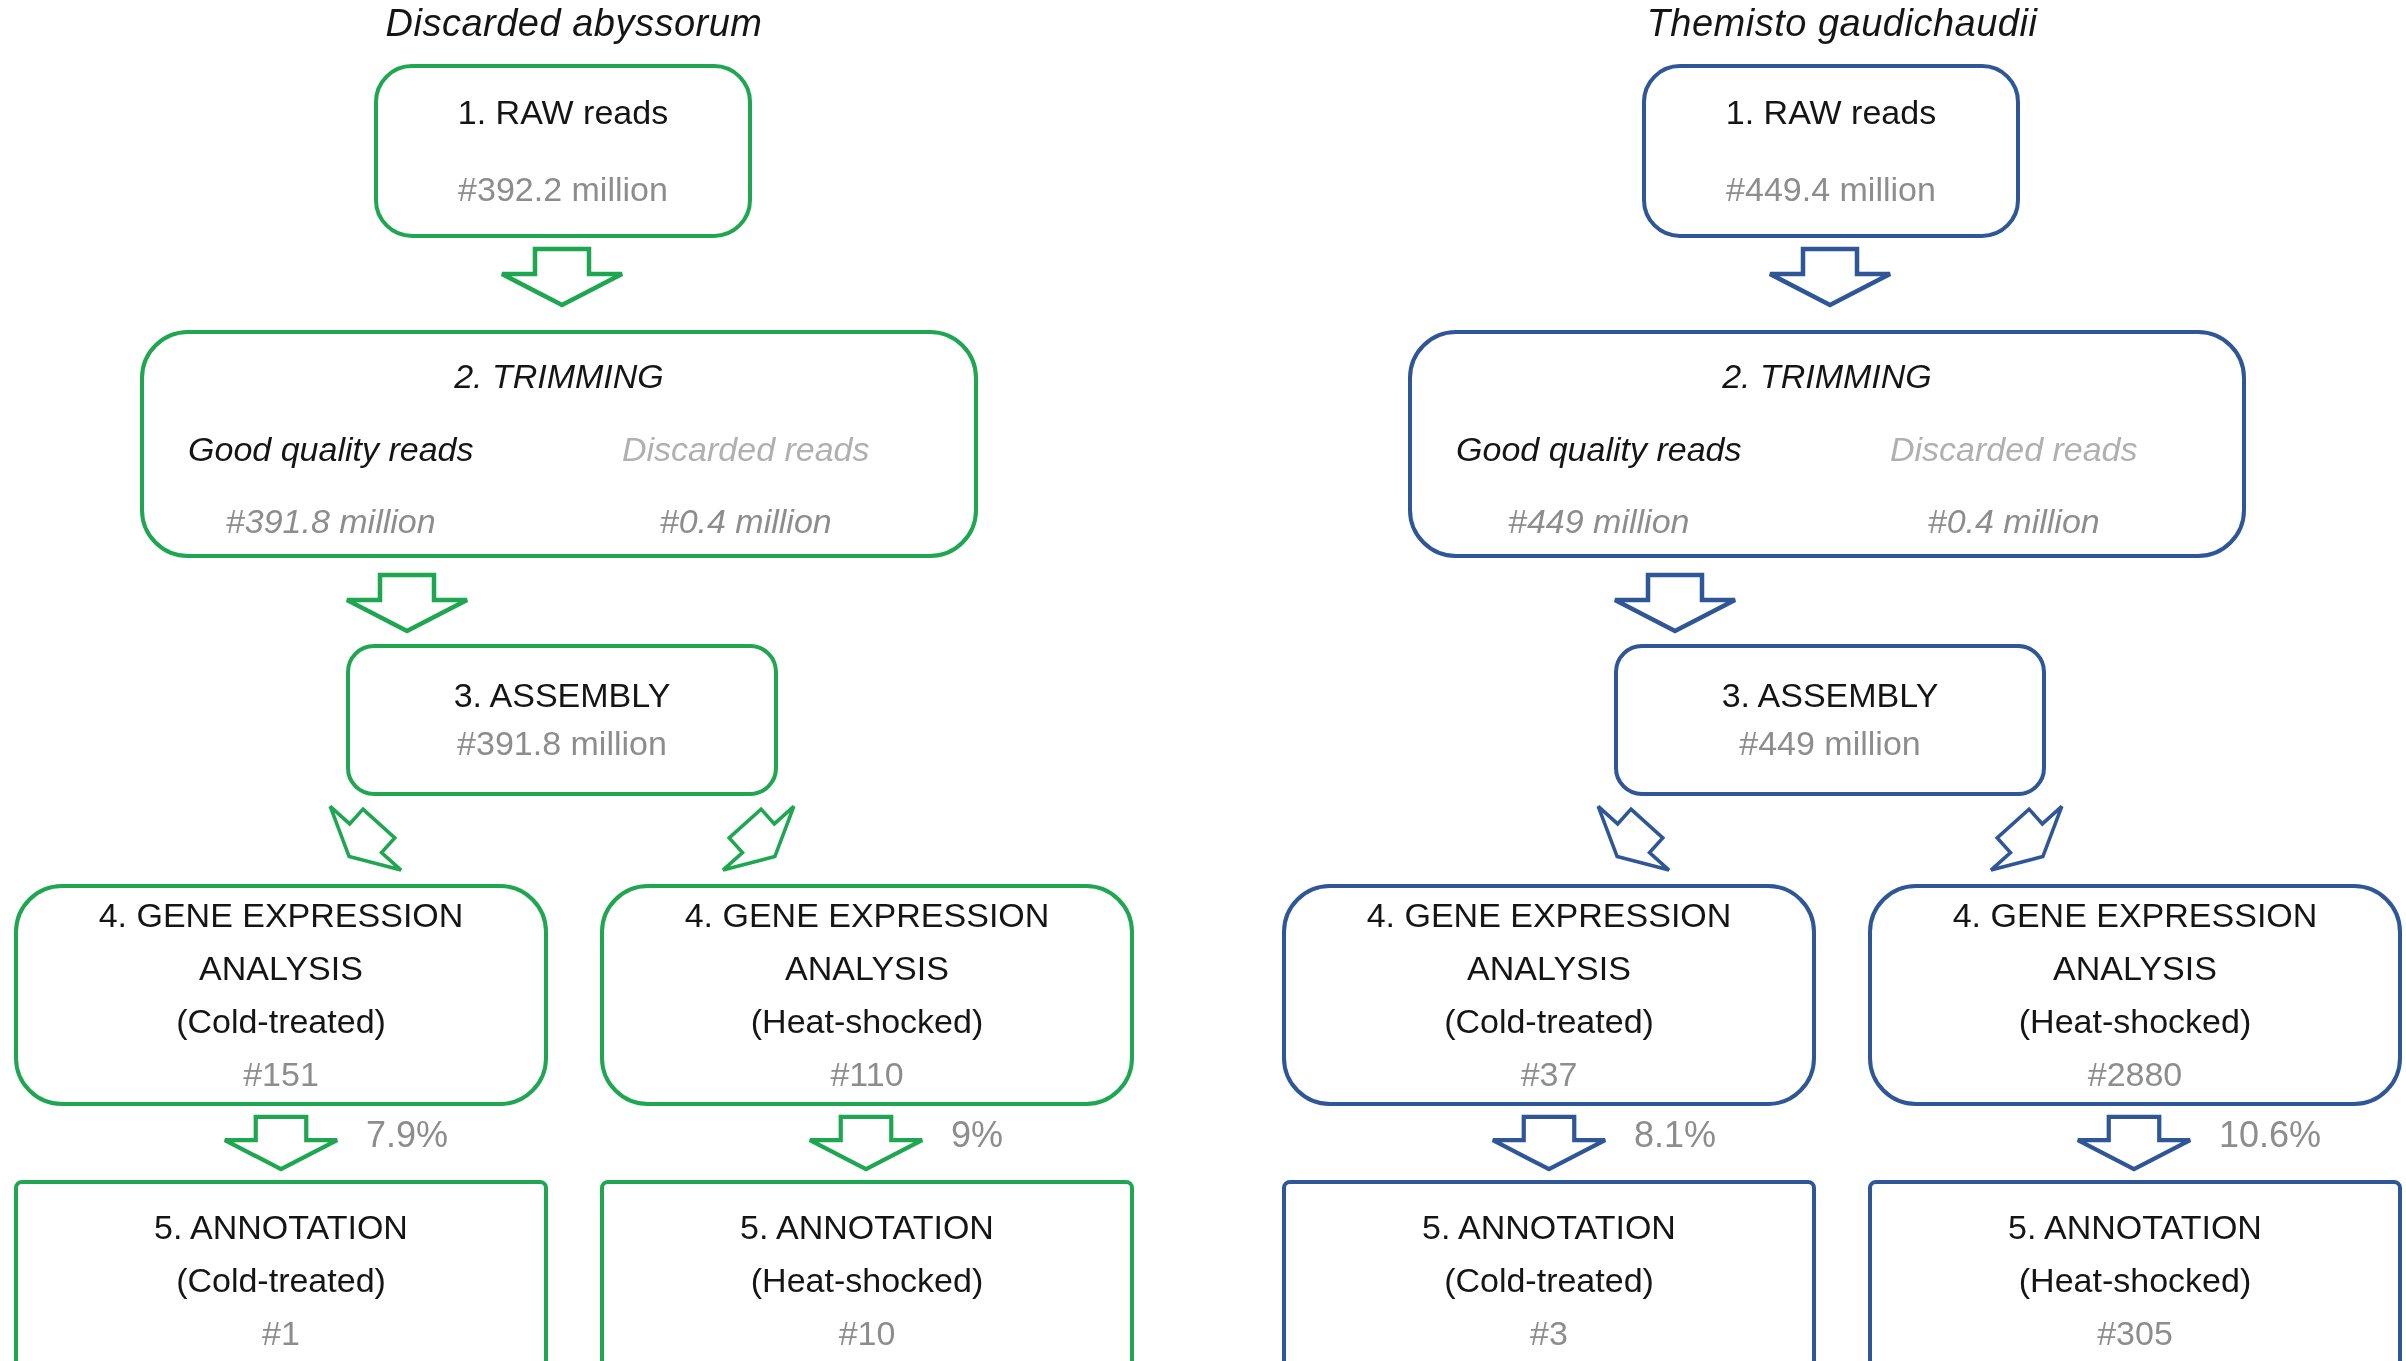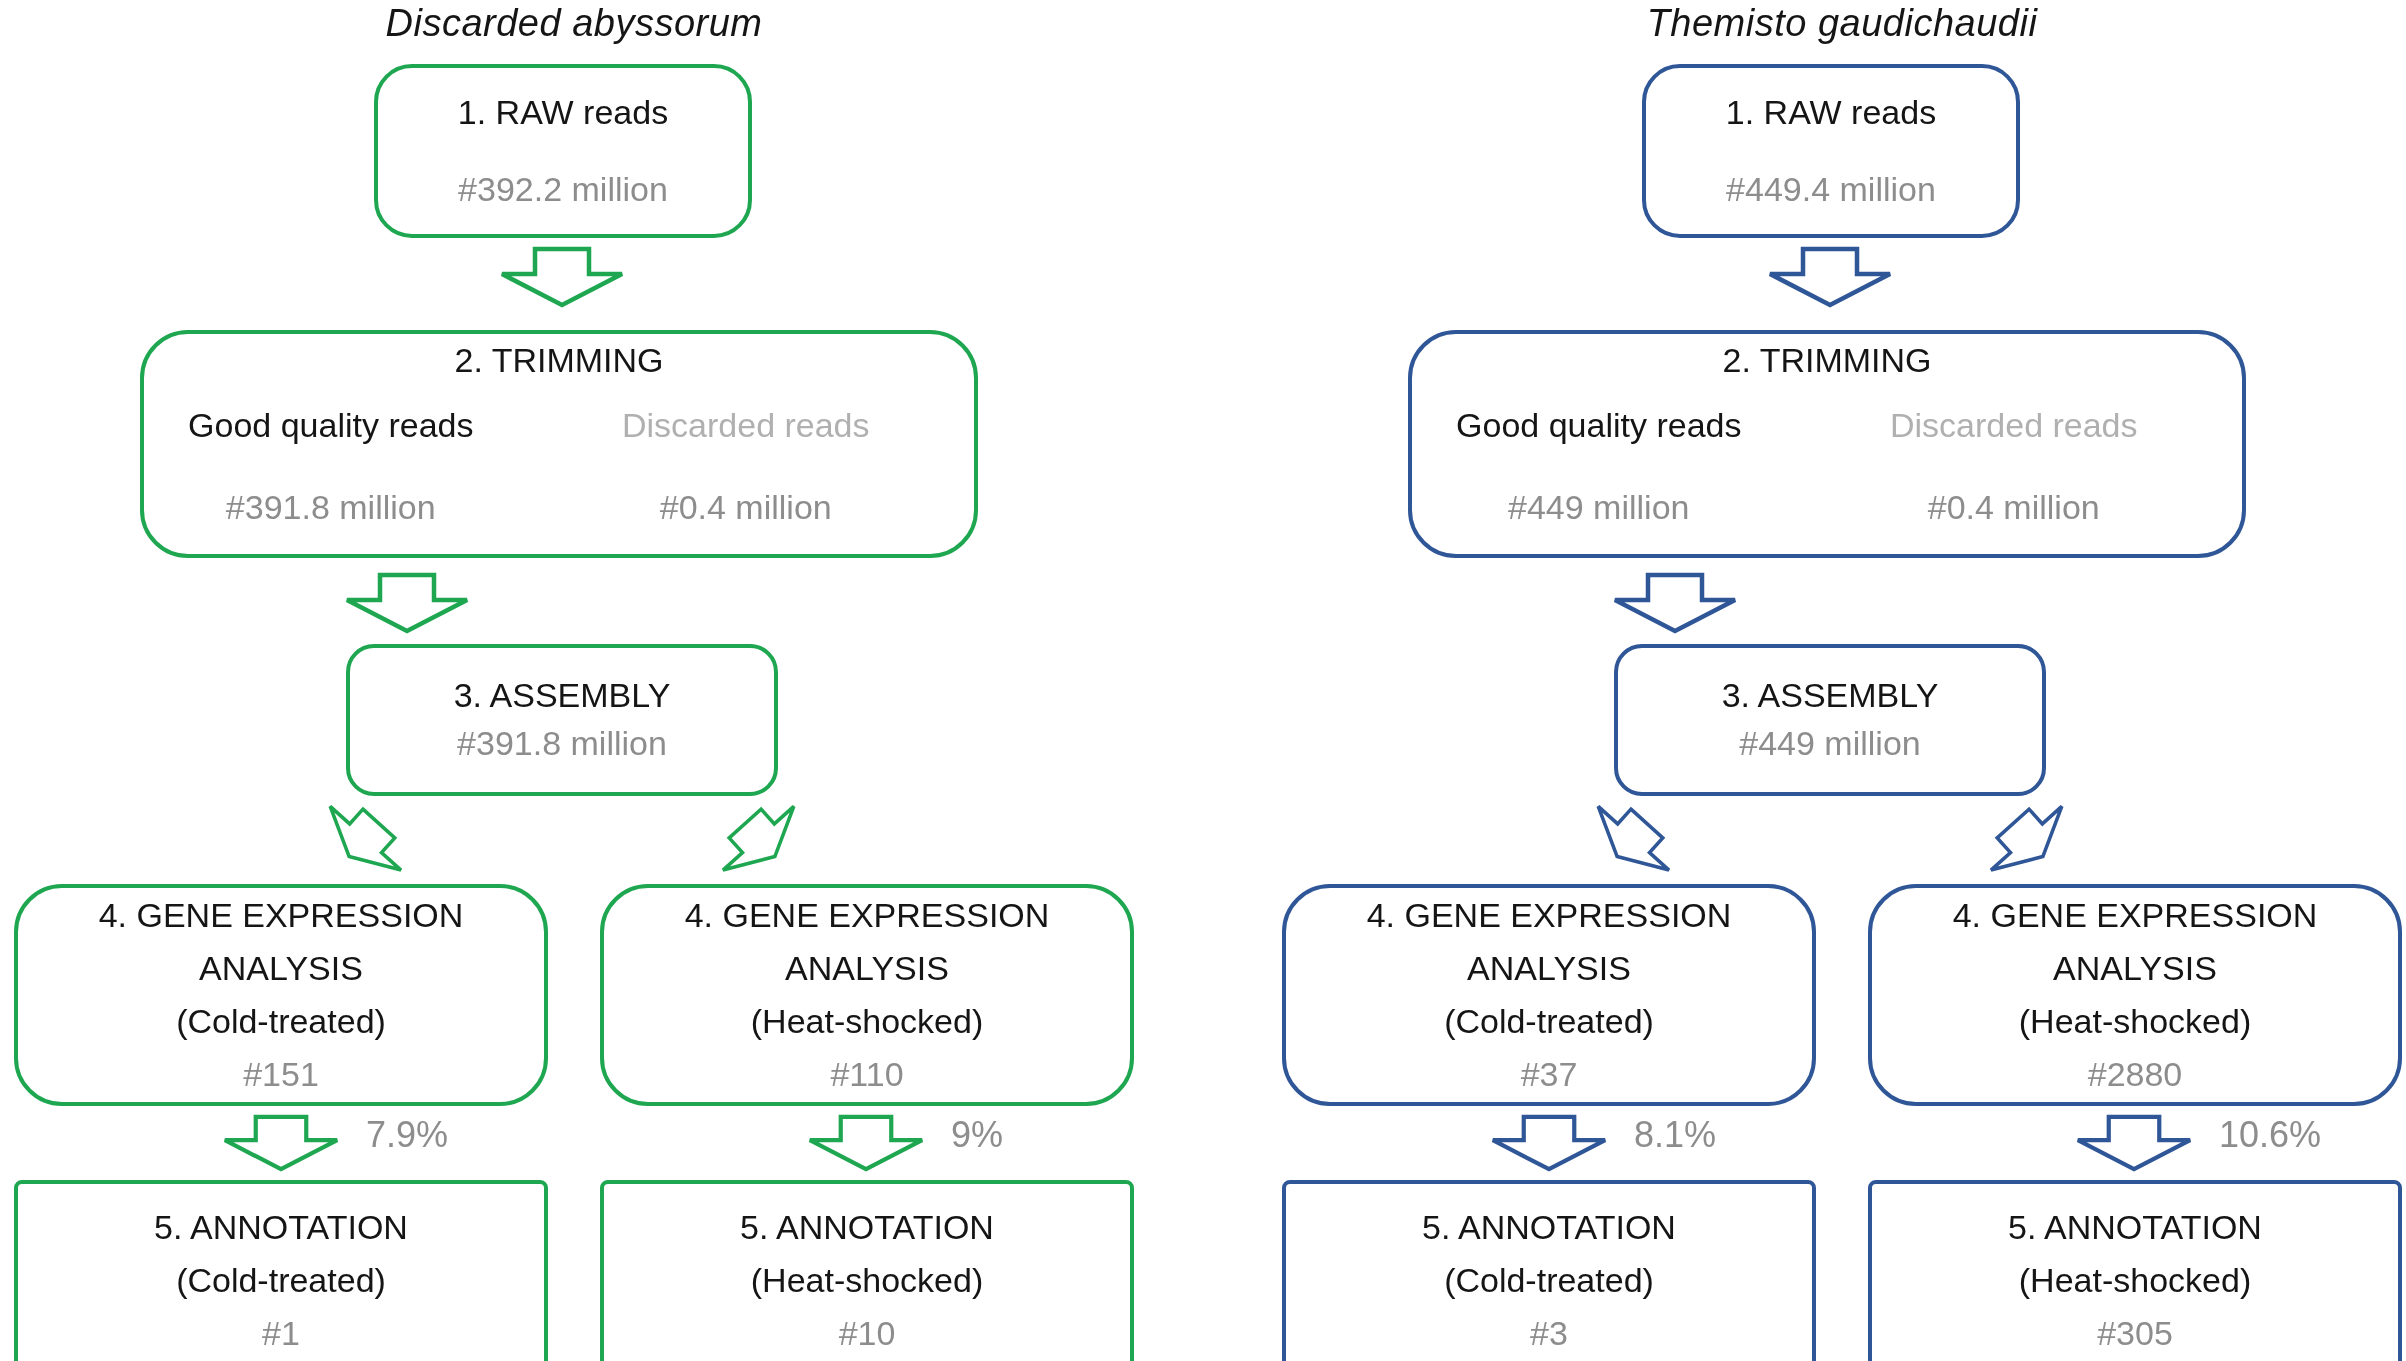--- a/index.html
+++ b/index.html
@@ -22,22 +22,22 @@
     position:absolute;background:#ffffff;box-sizing:border-box;
     border:4px solid var(--accent);
     display:flex;flex-direction:column;align-items:center;justify-content:center;
     text-align:center;font-size:34px;line-height:1.55;
   }
   .black{color:#151515;}
   .gray{color:#8d8d8d;}
   .lightgray{color:#b0b0b0;}
 
   .box1{left:370px;top:64px;width:378px;height:174px;border-radius:38px;justify-content:space-evenly;line-height:1.2;gap:12px;}
-  .box2{left:136px;top:330px;width:838px;height:228px;border-radius:48px;justify-content:flex-start;}
-  .t-grid{display:grid;grid-template-columns:45% 55%;width:100%;row-gap:30px;margin-top:12px;}
+  .box2{left:136px;top:330px;width:838px;height:228px;border-radius:48px;justify-content:flex-start;padding-top:16px;font-style:italic;}
+  .t-grid{display:grid;grid-template-columns:45% 55%;width:100%;row-gap:20px;margin-top:20px;}
   .box3{left:342px;top:644px;width:432px;height:152px;border-radius:28px;line-height:1.4;}
   .box4{top:884px;width:534px;height:222px;border-radius:48px;line-height:1.56;}
   .box5{top:1180px;width:534px;height:201px;border-radius:8px;line-height:1.56;}
   .col-a{left:10px;}
   .col-b{left:596px;}
 
   .arrow{position:absolute;display:block;color:var(--accent);}
   .arrow polygon{fill:#ffffff;stroke:currentColor;stroke-width:4.5;stroke-linejoin:miter;}
   .arrow1{left:495px;top:246px;}
   .arrow2{left:340px;top:572px;}

